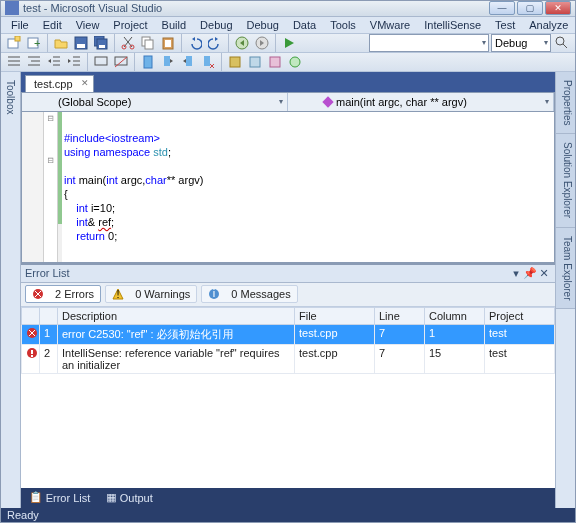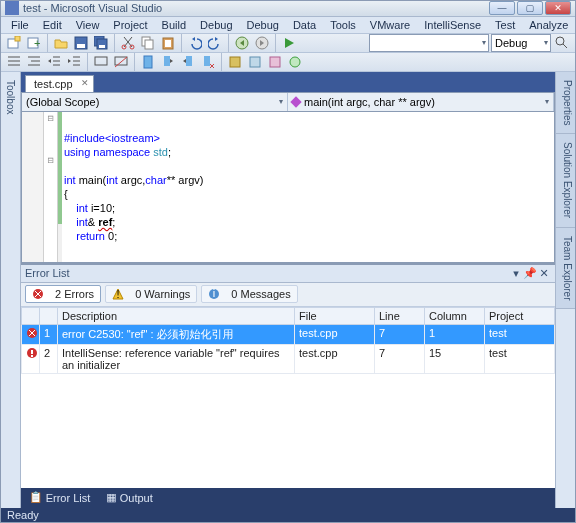--- a/index.html
+++ b/index.html
@@ -23,35 +23,35 @@
   .workspace { flex:1; display:flex; background:#3b5998; }
   .tool-rail { width:20px; background:#dce6f3; border-right:1px solid #a9b8ce; display:flex; flex-direction:column; align-items:center; padding-top:4px; }
   .rail-txt { writing-mode:vertical-rl; text-orientation:mixed; font-size:10px; color:#3b5373; padding:4px 0; }
   .right-rail { width:20px; background:#dce6f3; border-left:1px solid #a9b8ce; display:flex; flex-direction:column; }
   .right-tab { writing-mode:vertical-rl; text-orientation:mixed; font-size:10px; padding:8px 2px; background:#c8d6e9; border-bottom:1px solid #a9b8ce; color:#3b5373; text-align:center; }
   .center { flex:1; display:flex; flex-direction:column; background:#a21caf; }
   .doctabs { height:20px; background:#3b5998; display:flex; align-items:flex-end; padding:0 4px; }
   .doctab { background:#fff; border:1px solid #8a9bb4; border-bottom:none; padding:2px 20px 2px 8px; position:relative; color:#222; }
   .doctab .x { position:absolute; right:4px; top:2px; font-size:9px; color:#777; }
   .navbar { background:#e9eff6; height:20px; border:1px solid #8a9bb4; display:flex; }
-  .navbar .nav { flex:1; border-right:1px solid #b6c5da; padding:2px 4px; display:flex; align-items:center; position:relative; }
+  .navbar .nav { flex:1; border-right:1px solid #b6c5da; padding:2px 4px; display:flex; align-items:center; position:relative;margin-left:32px; }
   .navbar .nav::after { content:"▾"; position:absolute; right:4px; font-size:8px; color:#5a6a80; }
   .nav .dia { display:inline-block; width:8px; height:8px; background:#b84fcf; transform:rotate(45deg); margin-right:4px; }
   .editor { flex:1; background:#fff; border:1px solid #8a9bb4; border-top:none; display:flex; overflow:hidden; }
   .gutter { width:22px; background:#f3f3f3; border-right:1px solid #d0d0d0; }
   .margin { width:14px; border-right:1px solid #d0d0d0; display:flex; flex-direction:column; }
   .fold { height:14px; text-align:center; font-size:8px; color:#888; line-height:14px; }
   .change { width:4px; background:#f0f0f0; }
   .changed { background:#90c890; }
   .code { flex:1; font-family:Consolas,monospace; font-size:12px; padding:19px 0; white-space:pre; color:#000; }
   .code .line { height:14px; line-height:14px; padding-left:2px; }
   .kw { color:#0000ff; }
   .pp { color:#0000ff; }
   .tok { color:#2b91af; }
-  .err { text-decoration: underline wavy #c00; font-weight: bold; }
+  .err { text-decoration: underline wavy #c00; }
   .errorpanel { height:225px; background:#fff; border-top:2px solid #8a9bb4; display:flex; flex-direction:column; }
   .epanel-title { background:#dce6f3; height:18px; display:flex; align-items:center; padding:0 4px; border-bottom:1px solid #a9b8ce; color:#3b5373; }
   .epanel-title .sp { flex:1; }
   .epanel-title .pbtn { width:14px; text-align:center; color:#3b5373; }
   .epanel-filters { background:#e9eff6; height:24px; display:flex; align-items:center; padding:0 4px; gap:4px; border-bottom:1px solid #c0cde0; }
   .filter { display:flex; align-items:center; gap:11px; padding:2px 6px; border:1px solid #c8d4e6; border-radius:2px; background:#f2f6fb; color:#222; }
   .filter.active { background:#fff; border-color:#8fa8c8; }
   .icon-sm { width:12px; height:12px; display:inline-flex; align-items:center; justify-content:center; }
   .grid { flex:1; background:#fff; overflow:auto; }
   .grid table { width:100%; border-collapse:collapse; table-layout:fixed; }

